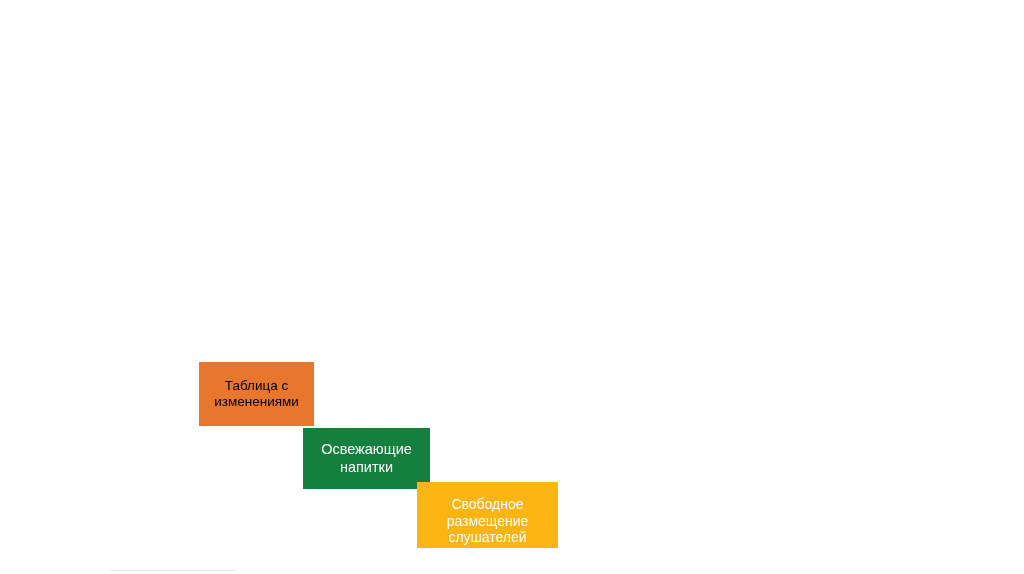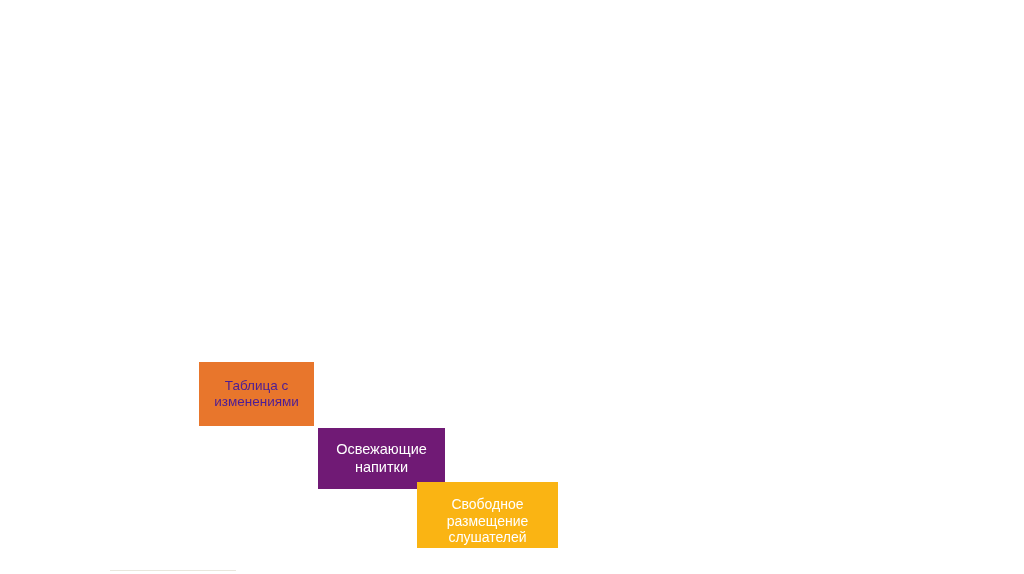--- a/index.html
+++ b/index.html
@@ -84,25 +84,25 @@
     background: #e9e6dc;
   }
 </style>
 </head>
 <body>
 
 <div id="slide">
 
   <div class="smartart">
 
-    <div class="step-box" id="step-1" style="background: rgb(232, 118, 44); color: #4c1d95;">
+    <div class="step-box" id="step-1" style="background: rgb(232, 118, 44); color: #000000;">
       <span class="step-label">Таблица с изменениями</span>
     </div>
 
-    <div class="step-box" id="step-2" style="background: #701a75; color: rgb(255, 255, 255); margin-left: 15px;">
+    <div class="step-box" id="step-2" style="background: #15803d; color: rgb(255, 255, 255);">
       <span class="step-label">Освежающие напитки</span>
     </div>
 
     <div class="step-box" id="step-3" style="background: rgb(250, 180, 19); color: rgb(255, 255, 255);">
       <span class="step-label">Свободное размещение слушателей</span>
     </div>
 
   </div>
 
   <div id="bottom-rule" style="background: rgb(233, 230, 220);"></div>

